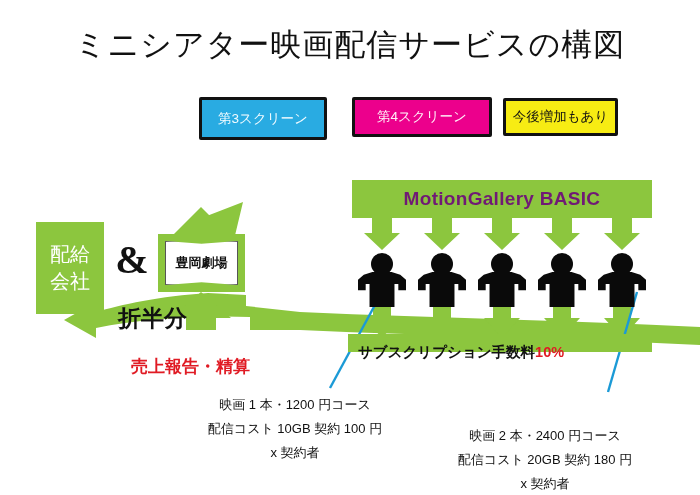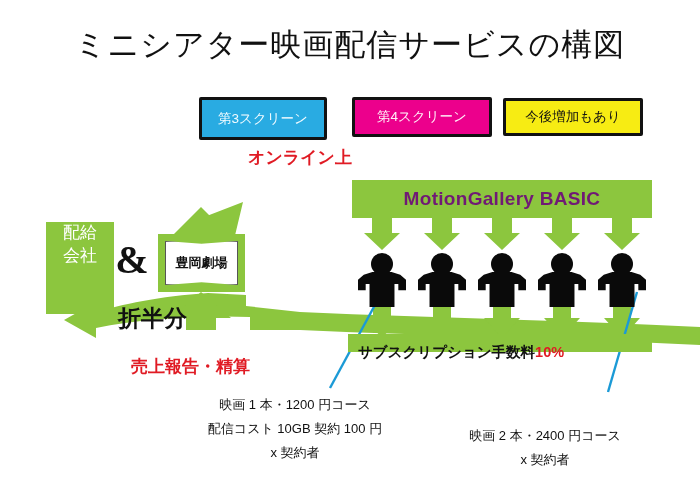--- a/index.html
+++ b/index.html
@@ -27,21 +27,21 @@
   
   .screen-box{
     border:3px solid #111;
     display:flex;align-items:center;justify-content:center;
     font-size:13.5px;
     box-sizing:border-box;
     border-radius:2px;
   }
   #screen3{left:199px;top:97px;width:128px;height:43px;background:#29ABE2;color:#f2fbff;}
   #screen4{left:352px;top:97px;width:140px;height:40px;background:#EC008C;color:#fff1f8;}
-  #screen5{left:503px;top:98px;width:140px;height:38px;background:#F7EC13;color:#111;}
+  #screen5{left:503px;top:98px;width:115px;height:38px;background:#F7EC13;color:#111;}
 
   
   #film{
     left:58px;top:105px;width:118px;height:80px;
     background:#0a0a0a;border:2px solid #b8ac2a;
     box-sizing:border-box;
   }
   #film .perfs{position:absolute;top:0;bottom:0;width:20px;display:flex;flex-direction:column;justify-content:space-around;align-items:center;padding:5px 0;box-sizing:border-box;}
   #film .perfs.left{left:3px;}
   #film .perfs.right{right:3px;}
@@ -49,22 +49,22 @@
   #film .filmtext{
     position:absolute;left:24px;right:24px;top:0;bottom:0;
     display:flex;flex-direction:column;align-items:center;justify-content:center;
     color:#fff;font-size:15px;line-height:1.25;
   }
 
   
   #distributor{
     left:36px;top:222px;width:68px;height:92px;
     background:#8CC63E;color:#ffffff;
-    display:flex;flex-direction:column;align-items:center;
-    font-size:17px;line-height:1.35;margin-left:10px;
+    display:flex;flex-direction:column;align-items:center;justify-content:center;
+    font-size:20px;line-height:1.35;
   }
 
   
   #amp{
     left:110px;top:240px;width:44px;
     text-align:center;font-size:40px;color:#111;
     font-family:"Liberation Serif","DejaVu Serif",serif;
     font-weight:700;line-height:1;
   }
 
@@ -226,28 +226,28 @@
   </div>
   <div class="person abs" style="left:538px;top:253px;">
     <div class="head"></div>
     <div class="body"></div>
   </div>
   <div class="person abs" style="left:598px;top:253px;">
     <div class="head"></div>
     <div class="body"></div>
   </div>
 
-  <div class="abs" id="online-label">オンライン上</div>
   <div class="abs" id="half-label">折半分</div>
   <div class="abs" id="settle-label">売上報告・精算</div>
   <div class="abs" id="sub-fee-label"><span>サブスクリプション手数料</span><span class="pct">10%</span></div>
 
   <div class="caption" id="caption-left">
     <div>映画 1 本・1200 円コース</div>
     <div>配信コスト 10GB 契約 100 円</div>
     <div>x 契約者</div>
   </div>
   <div class="caption" id="caption-right">
     <div>映画 2 本・2400 円コース</div>
+    <div>配信コスト 20GB 契約 180 円</div>
     <div>x 契約者</div>
   </div>
 
 </div>
 
 </body></html>

